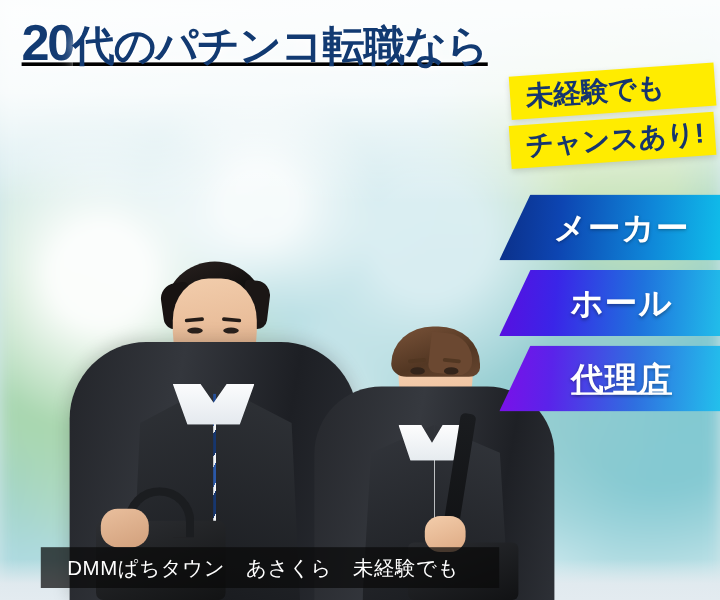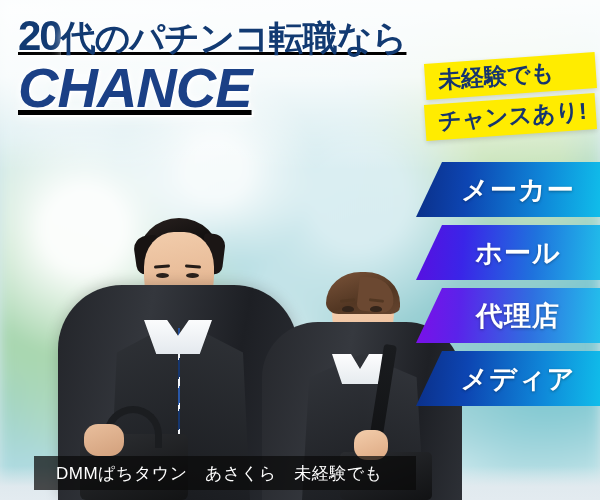--- a/index.html
+++ b/index.html
@@ -268,21 +268,21 @@
   .cat{
     position:relative; height:55px; margin-bottom:8px;
     display:flex; align-items:center; justify-content:center;
     clip-path:polygon(26px 0, 100% 0, 100% 100%, 0 100%);
     color:#ffffff; font-size:27px; font-weight:700; letter-spacing:1px;
     text-shadow:0 1px 3px rgba(0,0,0,.35);
     padding-left:20px;
   }
   .cat.g-navy { background:linear-gradient(95deg,#0b2f87 0%, #0d45b2 28%, #0f86d8 68%, #10bdea 100%); }
   .cat.g-purple{ background:linear-gradient(95deg,#5a0ee0 0%, #3a25e8 26%, #1f72dd 64%, #21bdea 100%); }
-  .cat.g-violet{ background:linear-gradient(95deg,#7d0fe8 0%, #5a23ea 24%, #2f6fe0 62%, #23c0ec 100%); }
+  .cat.g-violet{ background:linear-gradient(95deg,#7d0fe8 0%, #5a23ea 24%, #2f6fe0 62%, #23c0ec 100%);text-decoration:underline; }
 
   
   .caption{
     position:absolute; left:34px; bottom:10px; width:382px; height:34px;
     background:rgba(10,10,10,.72);
     display:flex; align-items:center; padding-left:22px;
     color:#ffffff; font-size:17px; letter-spacing:.5px; z-index:24;
   }
 </style>
 </head>
@@ -331,31 +331,29 @@
     <div class="w-lapelR"></div>
     <div class="w-collar"></div>
     <div class="w-strap"></div>
     <div class="w-bag"></div>
     <div class="w-hand"></div>
   </div>
 
   <div class="headline">
     <div class="line1"><span class="num">20</span><span>代のパチンコ転職なら</span></div>
     <div class="line2">
-      <span class="chance">CHANCE</span>
     </div>
   </div>
 
   <div class="badge">
     <div class="badge-row r1">未経験でも</div>
     <div class="badge-row r2">チャンスあり!</div>
   </div>
 
   <div class="cats">
     <div class="cat g-navy">メーカー</div>
     <div class="cat g-purple">ホール</div>
     <div class="cat g-violet">代理店</div>
-    <div class="cat g-navy">メディア</div>
   </div>
 
   <div class="caption">DMMぱちタウン　あさくら　未経験でも</div>
 
 </div>
 
 </body></html>

